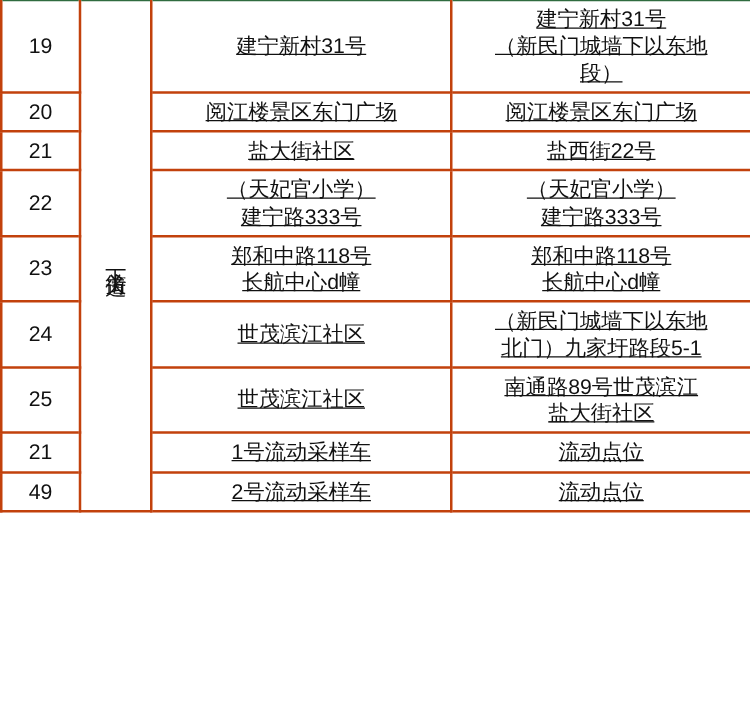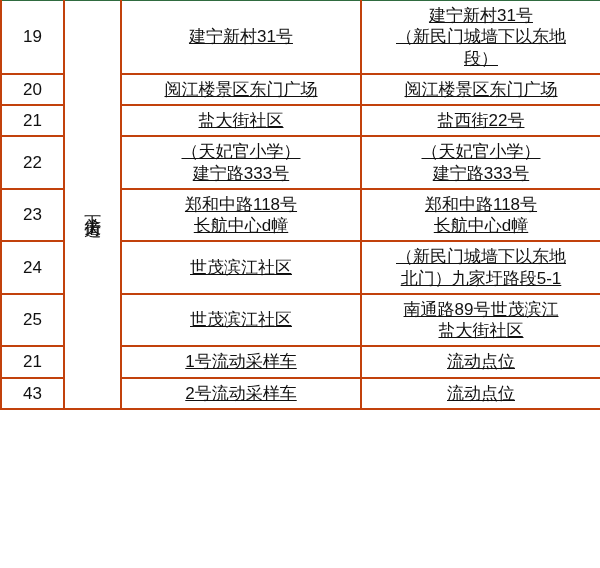--- a/index.html
+++ b/index.html
@@ -169,21 +169,21 @@
         <td class="idx">21</td>
         <td class="cell">
           <span class="line">1号流动采样车</span>
         </td>
         <td class="cell">
           <span class="line">流动点位</span>
         </td>
       </tr>
 
       <tr>
-        <td class="idx">43</td>
+        <td class="idx">49</td>
         <td class="cell">
           <span class="line">2号流动采样车</span>
         </td>
         <td class="cell">
           <span class="line">流动点位</span>
         </td>
       </tr>
 
     </tbody>
   </table>

